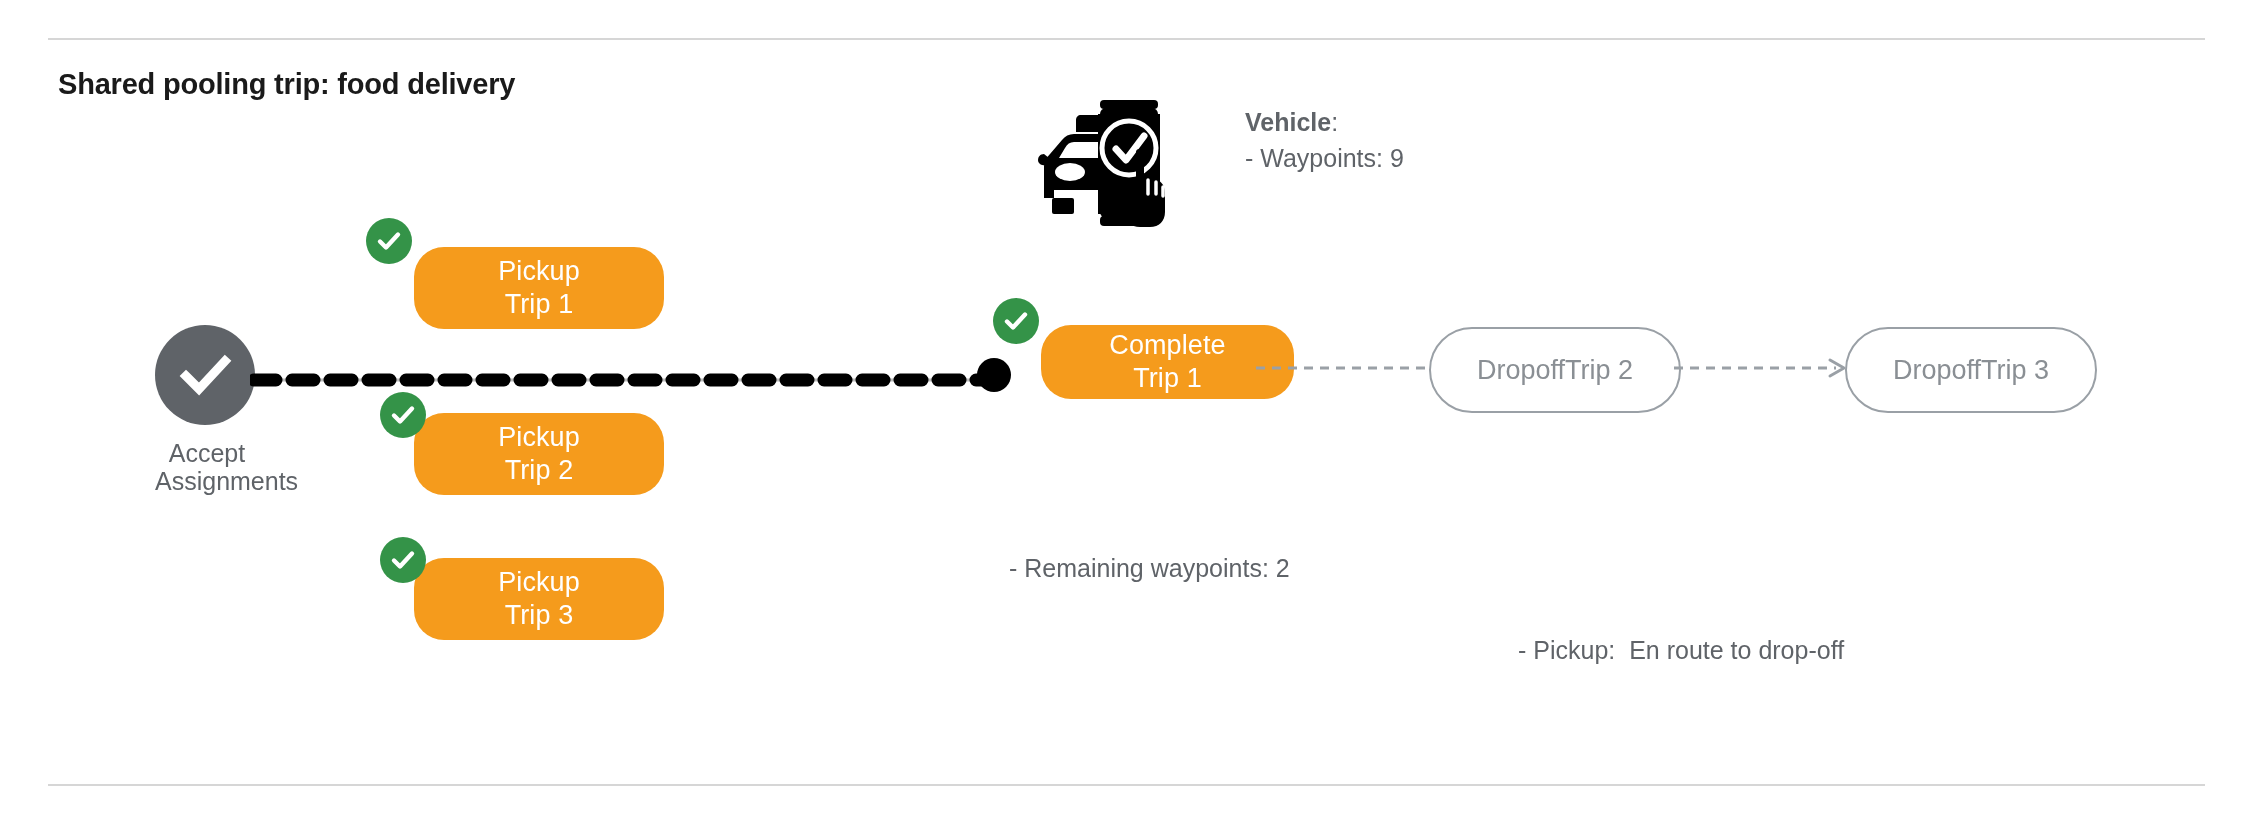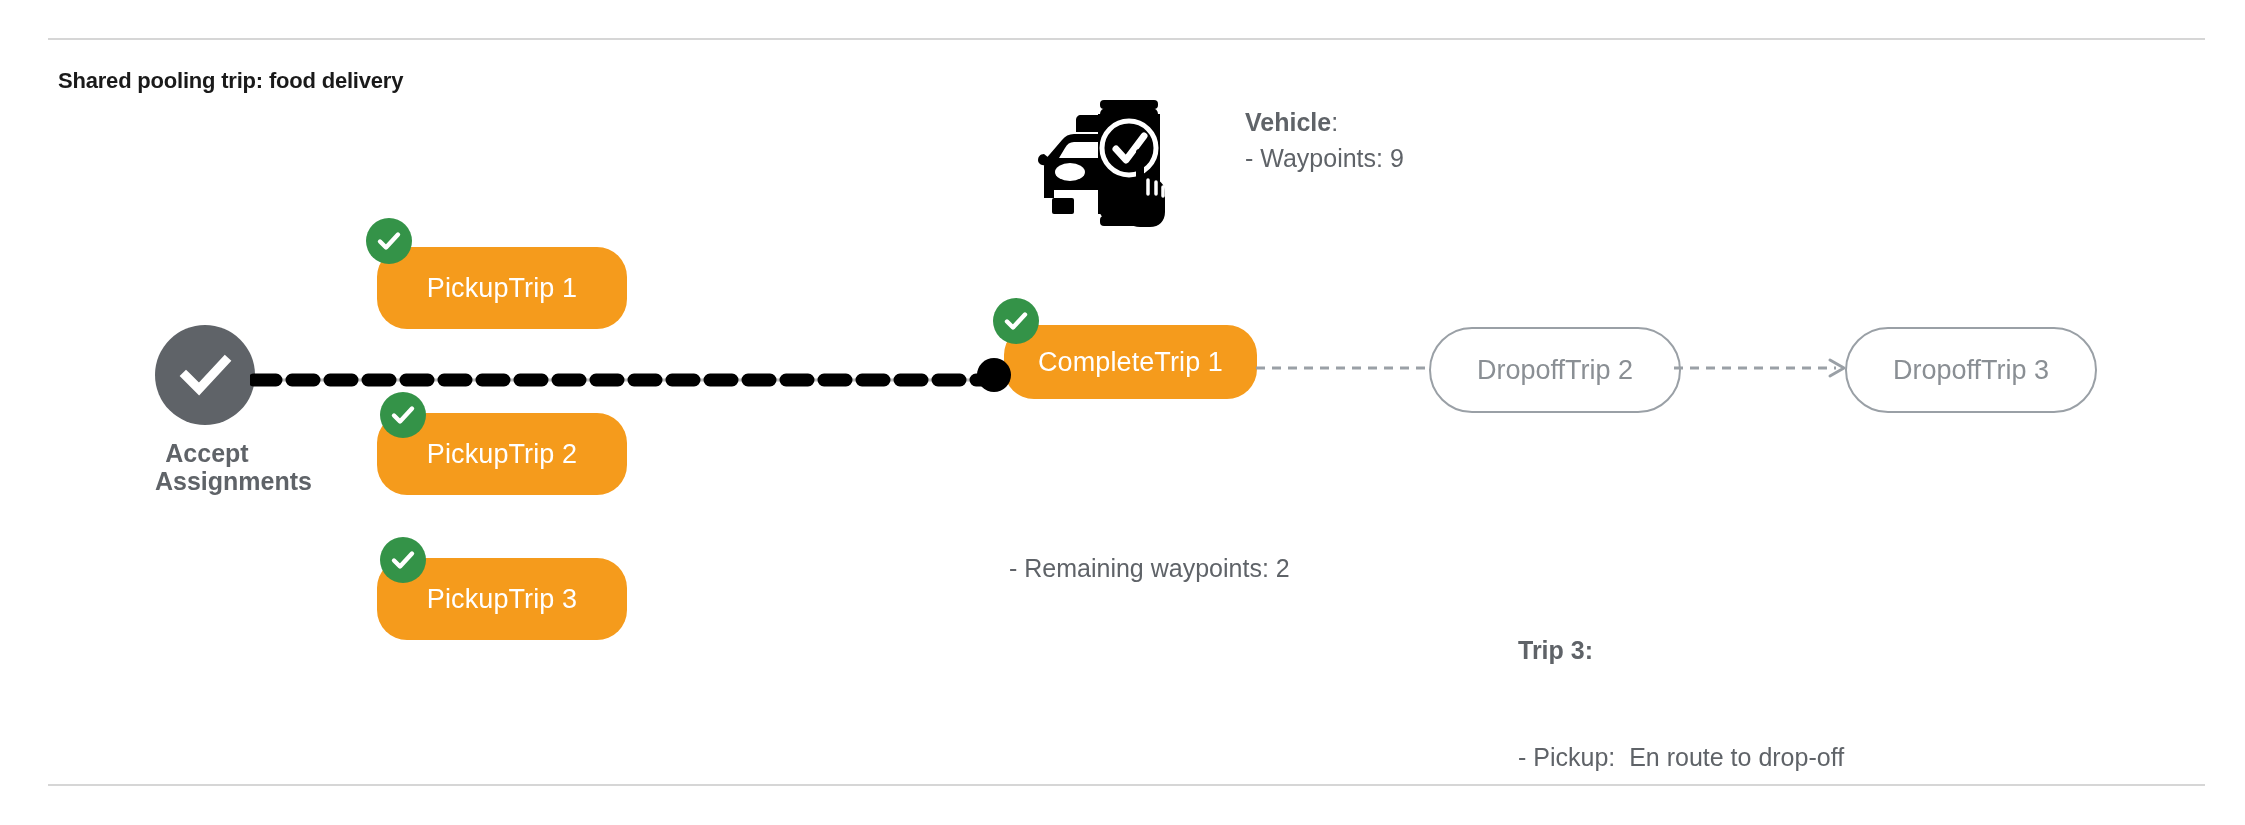--- a/index.html
+++ b/index.html
@@ -23,21 +23,21 @@
     height: 2px;
     background: #d6d6d6;
   }
   .rule.top { top: 38px; }
   .rule.bottom { top: 784px; }
 
   .page-title {
     position: absolute;
     left: 58px;
     top: 68px;
-    font-size: 22px;
+    font-size: 29px;
     font-weight: 700;
     color: #1a1a1a;
     letter-spacing: -0.2px;
     white-space: nowrap;
   }
 
   
   .accept-node {
     position: absolute;
     left: 155px;
@@ -54,46 +54,46 @@
     align-items: center;
     justify-content: center;
   }
   .accept-circle svg { display: block; }
   .accept-label {
     margin-top: 14px;
     font-size: 25px;
     line-height: 1.12;
     color: #5f6368;
     white-space: nowrap;
-    font-weight: bold;
   }
 
   
   .thick-connector {
     position: absolute;
     left: 250px;
     top: 360px;
     width: 755px;
     height: 40px;
   }
 
   
   .pill {
     position: absolute;
     background: #f59b1c;
     border-radius: 30px;
     display: flex;
-    flex-direction: row;
+    flex-direction: column;
     align-items: center;
     justify-content: center;
     color: #ffffff;
     font-size: 27px;
     line-height: 1.22;
     font-weight: 500;
     letter-spacing: 0.1px;
+    margin-left: 37px;
   }
   .pill .line { white-space: nowrap; }
 
   .pill-pickup1 { left: 377px; top: 247px; width: 250px; height: 82px; }
   .pill-pickup2 { left: 377px; top: 413px; width: 250px; height: 82px; }
   .pill-pickup3 { left: 377px; top: 558px; width: 250px; height: 82px; }
   .pill-complete { left: 1004px; top: 325px; width: 253px; height: 74px; }
 
   .check-badge {
     position: absolute;
@@ -305,16 +305,15 @@
 </div>
 
 <div class="annot annot-left">
   <div>- Remaining waypoints: 2</div>
   
   
   
 </div>
 
 <div class="annot annot-right">
-  <div><span class="hd">Trip 3</span><span class="hd">:</span></div>
   <div>- Pickup:  En route to drop-off</div>
   
 </div>
 
 </body></html>

